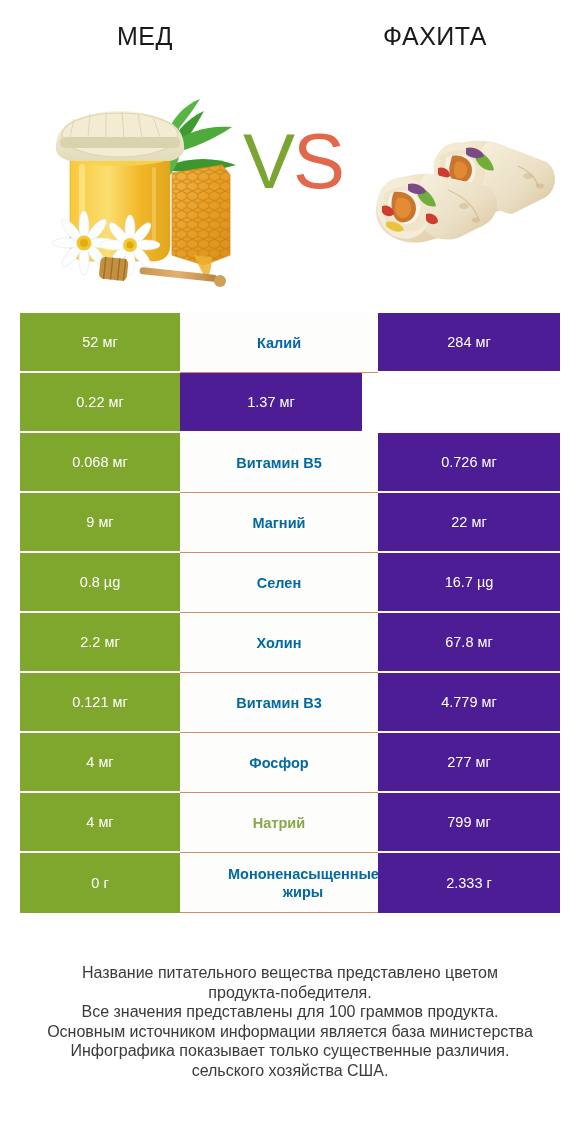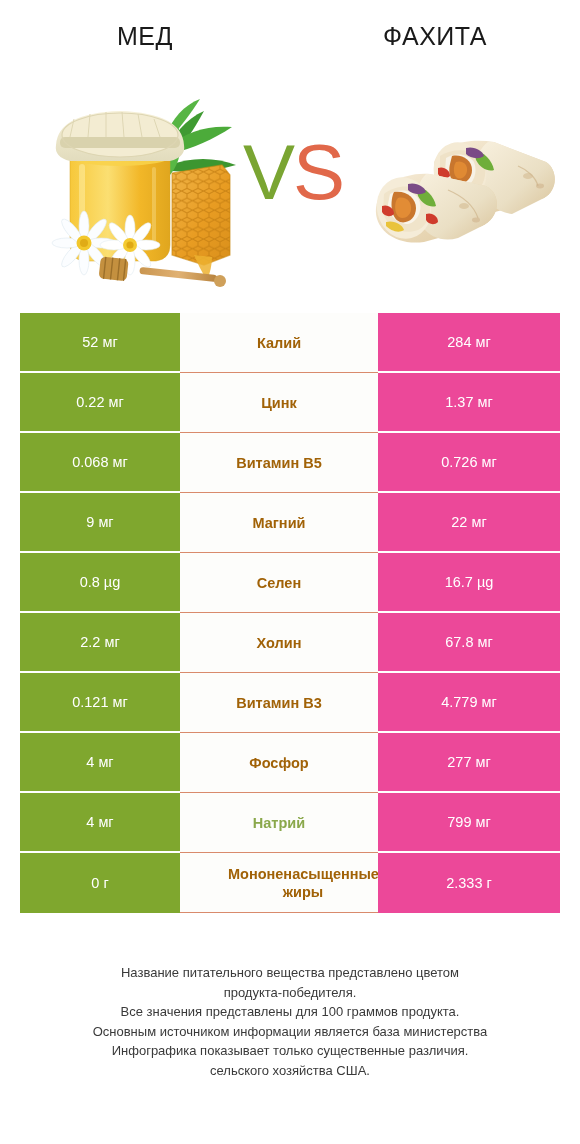--- a/index.html
+++ b/index.html
@@ -40,21 +40,21 @@
   .hero {
     position: absolute;
     top: 70px; left: 0;
     width: 580px;
     height: 230px;
   }
 
   .vs-wrap {
     position: absolute;
     left: 238px;
-    top: 55px;
+    top: 44px;
     width: 110px;
     height: 95px;
     font-size: 78px;
     font-weight: 400;
     line-height: 95px;
     text-align: center;
     letter-spacing: -2px;
     font-family: "Liberation Sans", "DejaVu Sans", sans-serif;
   }
   .vs-v { color: #7aa532; }
@@ -119,44 +119,44 @@
   }
   .cell-mid.wrap .lbl {
     white-space: normal;
     width: 198px;
     overflow: hidden;
     text-overflow: clip;
     margin-left: 48px;
   }
   .cell-right {
     width: 182px;
-    background: #ec4899;
+    background: #4c1d95;
     color: #ffffff;
     font-size: 14.5px;
     border-bottom: 2px solid #ffffff;
     position: relative;
     z-index: 4;
   }
-  .label-orange { color: #a16207; }
+  .label-orange { color: #0369a1; }
   .label-green  { color: #8aa84b; }
 
   .row:last-child .cell-left,
   .row:last-child .cell-right { border-bottom: none; }
   .row:last-child .cell-mid { border-bottom: 1px solid #d98a6c; }
 
   .val { line-height: 18px; }
 
   
   .footer {
     position: absolute;
     top: 963px;
     left: 0;
     width: 580px;
     text-align: center;
-    font-size: 13px;
+    font-size: 16px;
     line-height: 19.5px;
     color: #3a3a3a;
   }
   .footer p { margin: 0; }
 </style>
 </head>
 <body>
 
 <div class="header">
   <div class="header-title left">МЕД</div>
@@ -349,23 +349,20 @@
       </div>
     <div class="cell cell-right">
         <span class="val">284 мг</span>
       </div>
   </div>
 
   <div class="row">
     <div class="cell cell-left">
         <span class="val">0.22 мг</span>
       </div>
-    <div class="cell cell-mid">
-        <span class="lbl label-orange">Цинк</span>
-      </div>
     <div class="cell cell-right">
         <span class="val">1.37 мг</span>
       </div>
   </div>
 
   <div class="row">
     <div class="cell cell-left">
         <span class="val">0.068 мг</span>
       </div>
     <div class="cell cell-mid">

